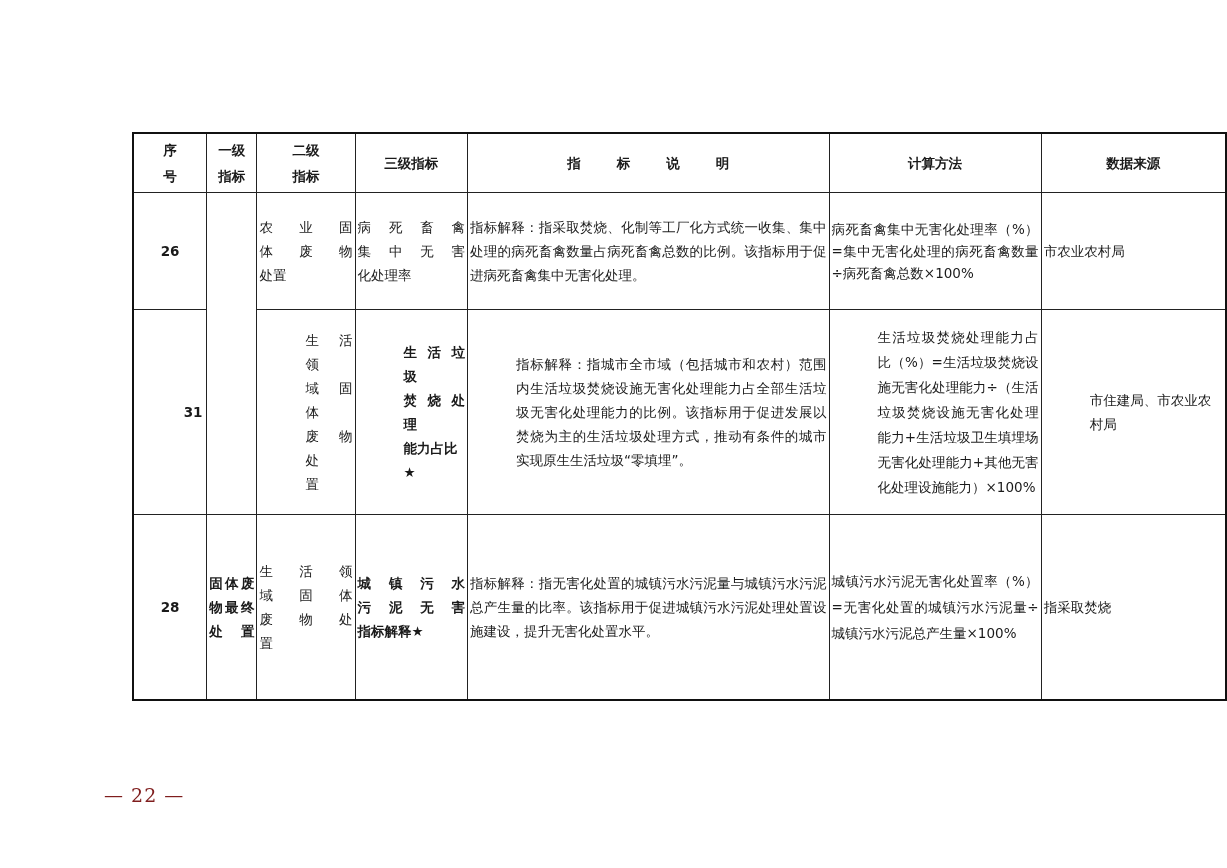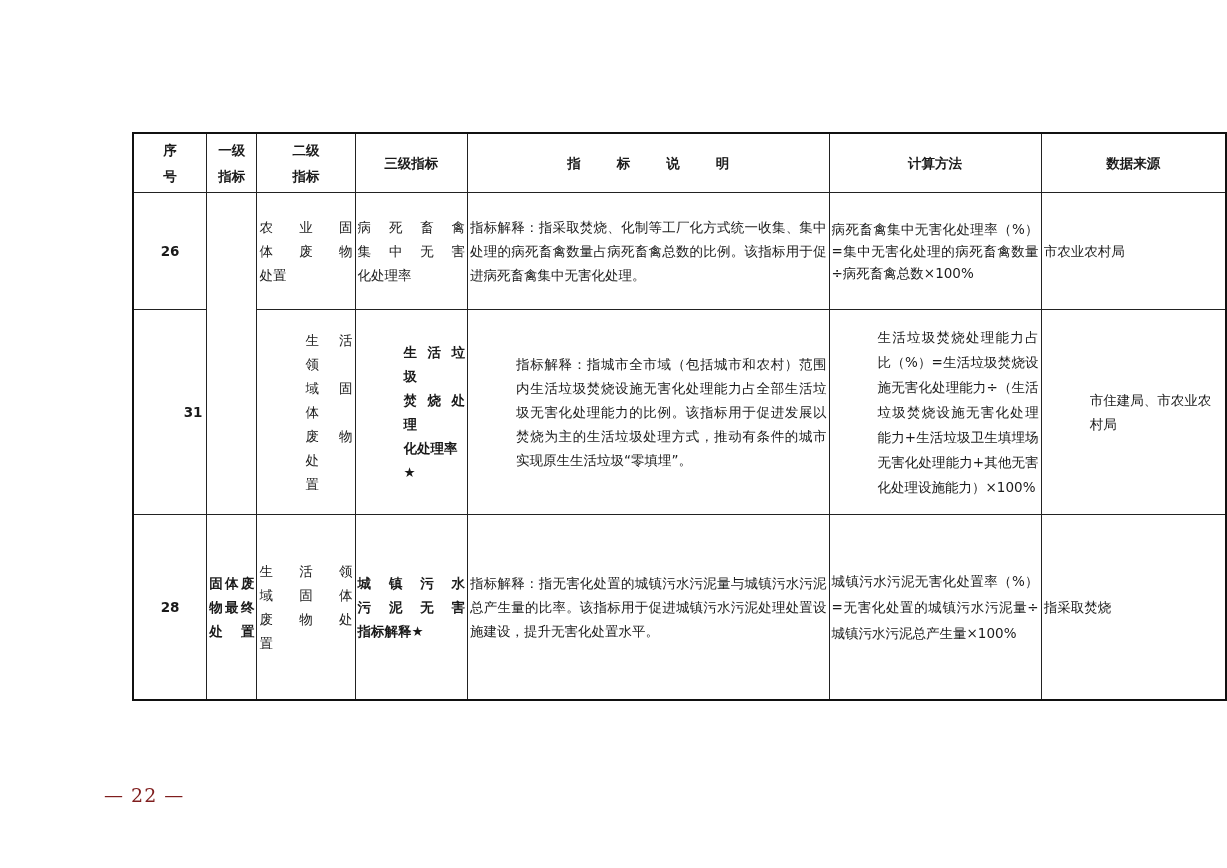--- a/index.html
+++ b/index.html
@@ -78,21 +78,21 @@
       <td class="c-seq">31</td>
       <td class="c-l2">
         <span class="line just">生 活 领</span>
         <span class="line just">域 固 体</span>
         <span class="line just">废 物 处</span>
         <span class="line">置</span>
       </td>
       <td class="c-l3 bold">
         <span class="line just">生 活 垃 圾</span>
         <span class="line just">焚 烧 处 理</span>
-        <span class="line">化处理率★</span>
+        <span class="line">能力占比★</span>
       </td>
       <td class="c-desc" style="text-align:justify;">指标解释：指城市全市域（包括城市和农村）范围内生活垃圾焚烧设施无害化处理能力占全部生活垃圾无害化处理能力的比例。该指标用于促进发展以焚烧为主的生活垃圾处理方式，推动有条件的城市实现原生生活垃圾“零填埋”。</td>
       <td class="c-calc" style="text-align:justify; line-height:25px;">生活垃圾焚烧处理能力占比（%）=生活垃圾焚烧设施无害化处理能力÷（生活垃圾焚烧设施无害化处理能力+生活垃圾卫生填埋场无害化处理能力+其他无害化处理设施能力）×100%</td>
       <td class="c-src">市住建局、市农业农村局</td>
     </tr>
 
     <tr class="r28">
       <td class="c-seq">28</td>
       <td class="c-l1 l1-bold">
         <span class="line just">固体废</span>

